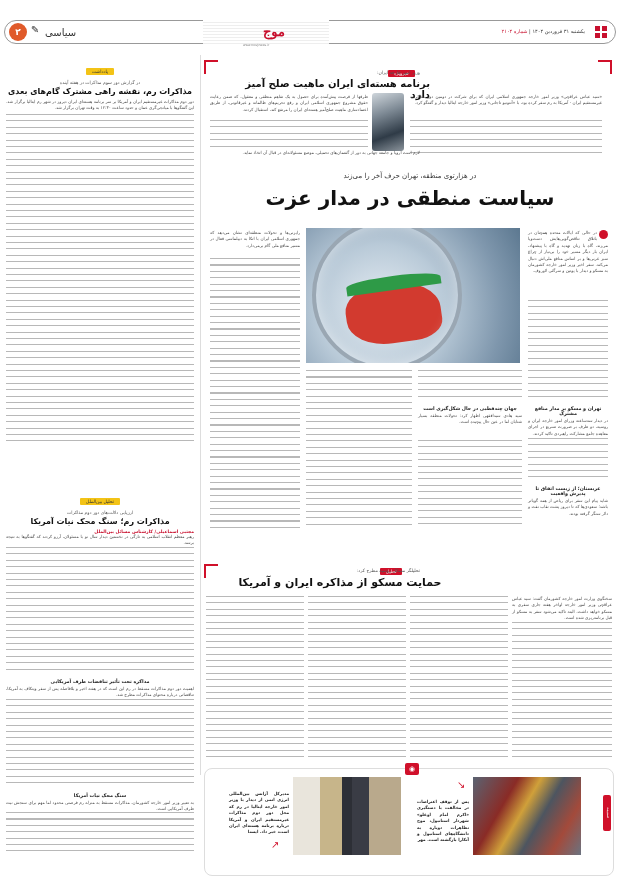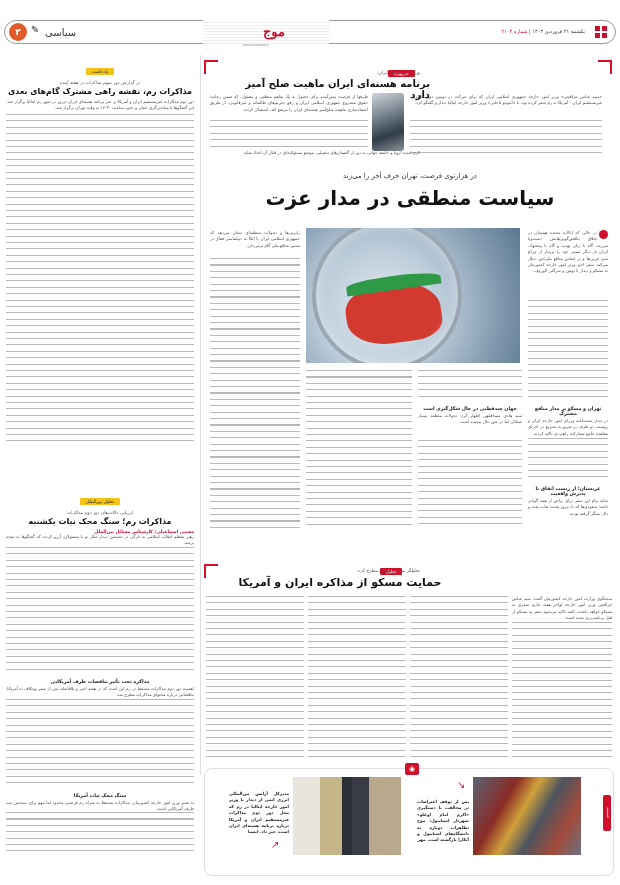--- a/index.html
+++ b/index.html
@@ -57,21 +57,21 @@
   <span class="kicker yellow">یادداشت</span>
   <div class="sup" style="margin-top:3px">در گزارش دور سوم مذاکرات در هفته آینده</div>
   <div class="h2" style="font-size:8px;margin-top:2px">مذاکرات رم، نقشه راهی مشترک گام‌های بعدی</div>
   <div class="para" style="margin-top:3px">دور دوم مذاکرات غیرمستقیم ایران و آمریکا بر سر برنامه هسته‌ای ایران دیروز در شهر رم ایتالیا برگزار شد. این گفتگوها با میانجی‌گری عمان و حدود ساعت ۱۲:۳۰ به وقت تهران برگزار شد.</div>
   <div class="lines" style="height:328px;margin-top:2px"></div>
 </div>
 
 <div class="abs" style="left:6px;top:488px;width:188px;text-align:center">
   <span class="kicker yellow">تحلیل بین‌الملل</span>
   <div class="sup" style="margin-top:3px">ارزیابی دلالت‌های دور دوم مذاکرات</div>
-  <div class="h2" style="font-size:8px;margin-top:2px">مذاکرات رم؛ سنگ محک نیات یکشنبه</div>
+  <div class="h2" style="font-size:8px;margin-top:2px">مذاکرات رم؛ سنگ محک نیات آمریکا</div>
   <div class="redline" style="text-align:right;margin-top:3px">مجتبی اسماعیلی/ کارشناس مسائل بین‌الملل</div>
   <div class="para">رهبر معظم انقلاب اسلامی به تازگی در نخستین دیدار سال نو با مسئولان، آرزو کردند که گفتگوها به نتیجه برسد.</div>
   <div class="lines" style="height:128px"></div>
   <div class="sub">مذاکره تحت تأثیر تناقضات طرف آمریکایی</div>
   <div class="para">اهمیت دور دوم مذاکرات مسقط در رم این است که در هفته اخیر و بلافاصله پس از سفر ویتکاف به آمریکا، تناقضاتی درباره محتوای مذاکرات مطرح شد.</div>
   <div class="lines" style="height:90px"></div>
   <div class="sub">سنگ محک نیات آمریکا</div>
   <div class="para">به تعبیر وزیر امور خارجه کشورمان، مذاکرات مسقط به منزله رم فرصتی محدود اما مهم برای سنجش نیت طرف آمریکایی است.</div>
   <div class="lines" style="height:40px"></div>
 </div>
@@ -81,21 +81,21 @@
 <div class="abs" style="left:388px;top:60px;"><span class="kicker">خبرویژه</span></div>
 <div class="sup abs" style="left:300px;top:70px;width:120px;text-align:right">وزیر امور خارجه ایران:</div>
 <div class="h2 abs" style="left:230px;top:78px;width:200px;text-align:right;font-size:10px">برنامه هسته‌ای ایران ماهیت صلح آمیز دارد</div>
 <div class="abs photo-fm" style="left:372px;top:93px;width:32px;height:58px;border-radius:3px"></div>
 <div class="abs para" style="left:410px;top:94px;width:192px">«سید عباس عراقچی» وزیر امور خارجه جمهوری اسلامی ایران که برای شرکت در دومین دور مذاکرات غیرمستقیم ایران - آمریکا به رم سفر کرده بود، با «آنتونیو تاجانی» وزیر امور خارجه ایتالیا دیدار و گفتگو کرد.</div>
 <div class="abs lines" style="left:410px;top:120px;width:192px;height:38px"></div>
 <div class="abs para" style="left:210px;top:94px;width:158px">طرفها از فرصت پیش‌آمده برای حصول به یک تفاهم منطقی و معقول، که ضمن رعایت حقوق مشروع جمهوری اسلامی ایران و رفع تحریم‌های ظالمانه و غیرقانونی، از طریق اعتمادسازی ماهیت صلح‌آمیز هسته‌ای ایران را مرتفع کند، استقبال کردند.</div>
 <div class="abs lines" style="left:210px;top:120px;width:158px;height:28px"></div>
 <div class="abs para" style="left:210px;top:150px;width:210px">لازم است اروپا و جامعه جهانی به دور از گفتمان‌های تحمیلی، موضع مسئولانه‌ای در قبال آن اتخاذ نماید.</div>
 
-<div class="sup abs" style="left:210px;top:172px;width:400px;font-size:7px;color:#333">در هزارتوی فرصت، تهران حرف آخر را می‌زند</div>
+<div class="sup abs" style="left:210px;top:172px;width:400px;font-size:7px;color:#333">در هزارتوی منطقه، تهران حرف آخر را می‌زند</div>
 <div class="h2 abs" style="left:210px;top:186px;width:400px;font-size:20px">سیاست منطقی در مدار عزت</div>
 <div class="abs img-map" style="left:306px;top:228px;width:214px;height:135px;overflow:hidden">
   <div style="position:absolute;left:40px;top:55px;width:95px;height:60px;background:#d23a2f;border-radius:40% 50% 30% 45%;transform:rotate(-8deg)"></div>
   <div style="position:absolute;left:40px;top:48px;width:95px;height:14px;background:#2e9a47;border-radius:40% 50% 0 0;transform:rotate(-8deg)"></div>
   <div style="position:absolute;left:6px;top:-8px;width:150px;height:150px;border-radius:50%;border:4px solid #9aa7b3;box-shadow:inset 0 0 15px rgba(255,255,255,.6)"></div>
 </div>
 <div class="abs para" style="left:210px;top:230px;width:90px">رایزنی‌ها و تحولات منطقه‌ای نشان می‌دهد که جمهوری اسلامی ایران با اتکا به دیپلماسی فعال در مسیر منافع ملی گام برمی‌دارد.</div>
 <div class="abs lines" style="left:210px;top:258px;width:90px;height:270px"></div>
 <div class="abs" style="left:528px;top:230px;width:80px">
   <div style="float:right;width:9px;height:9px;border-radius:50%;background:#d0102a;margin-left:2px"></div>

